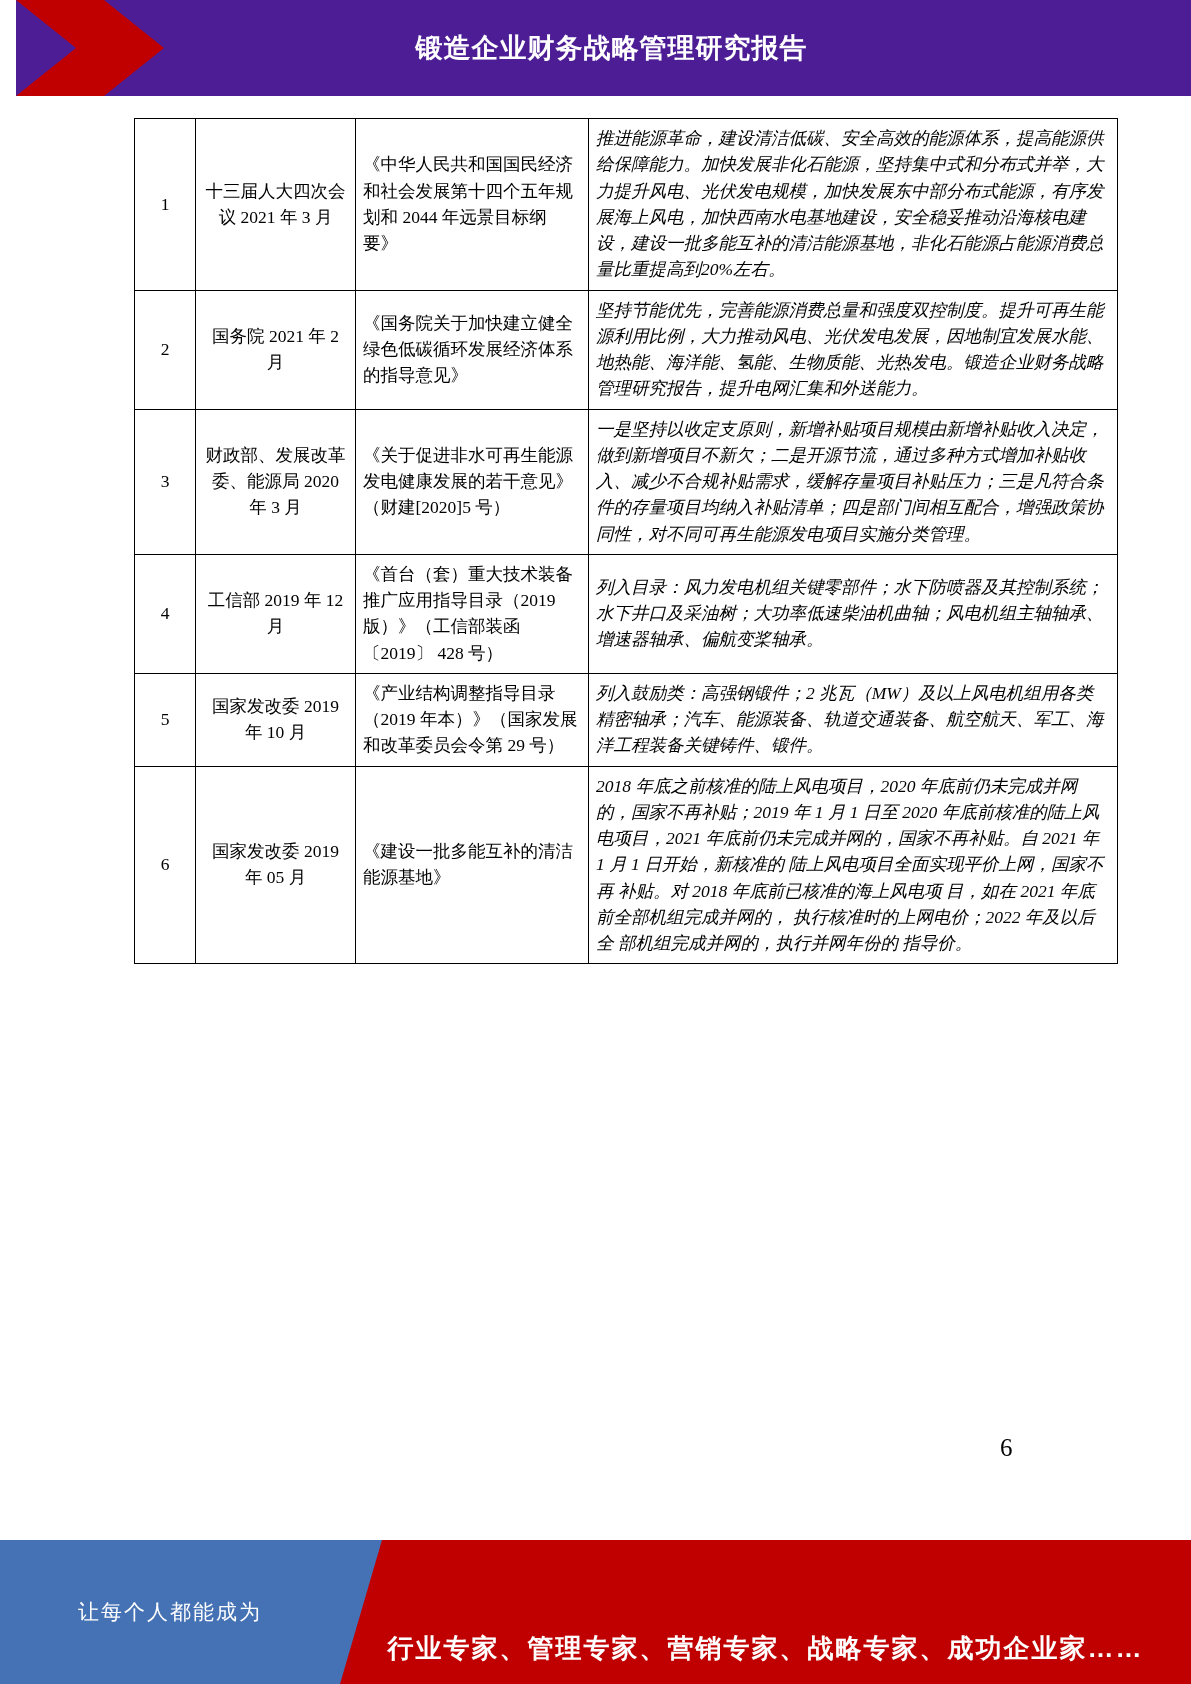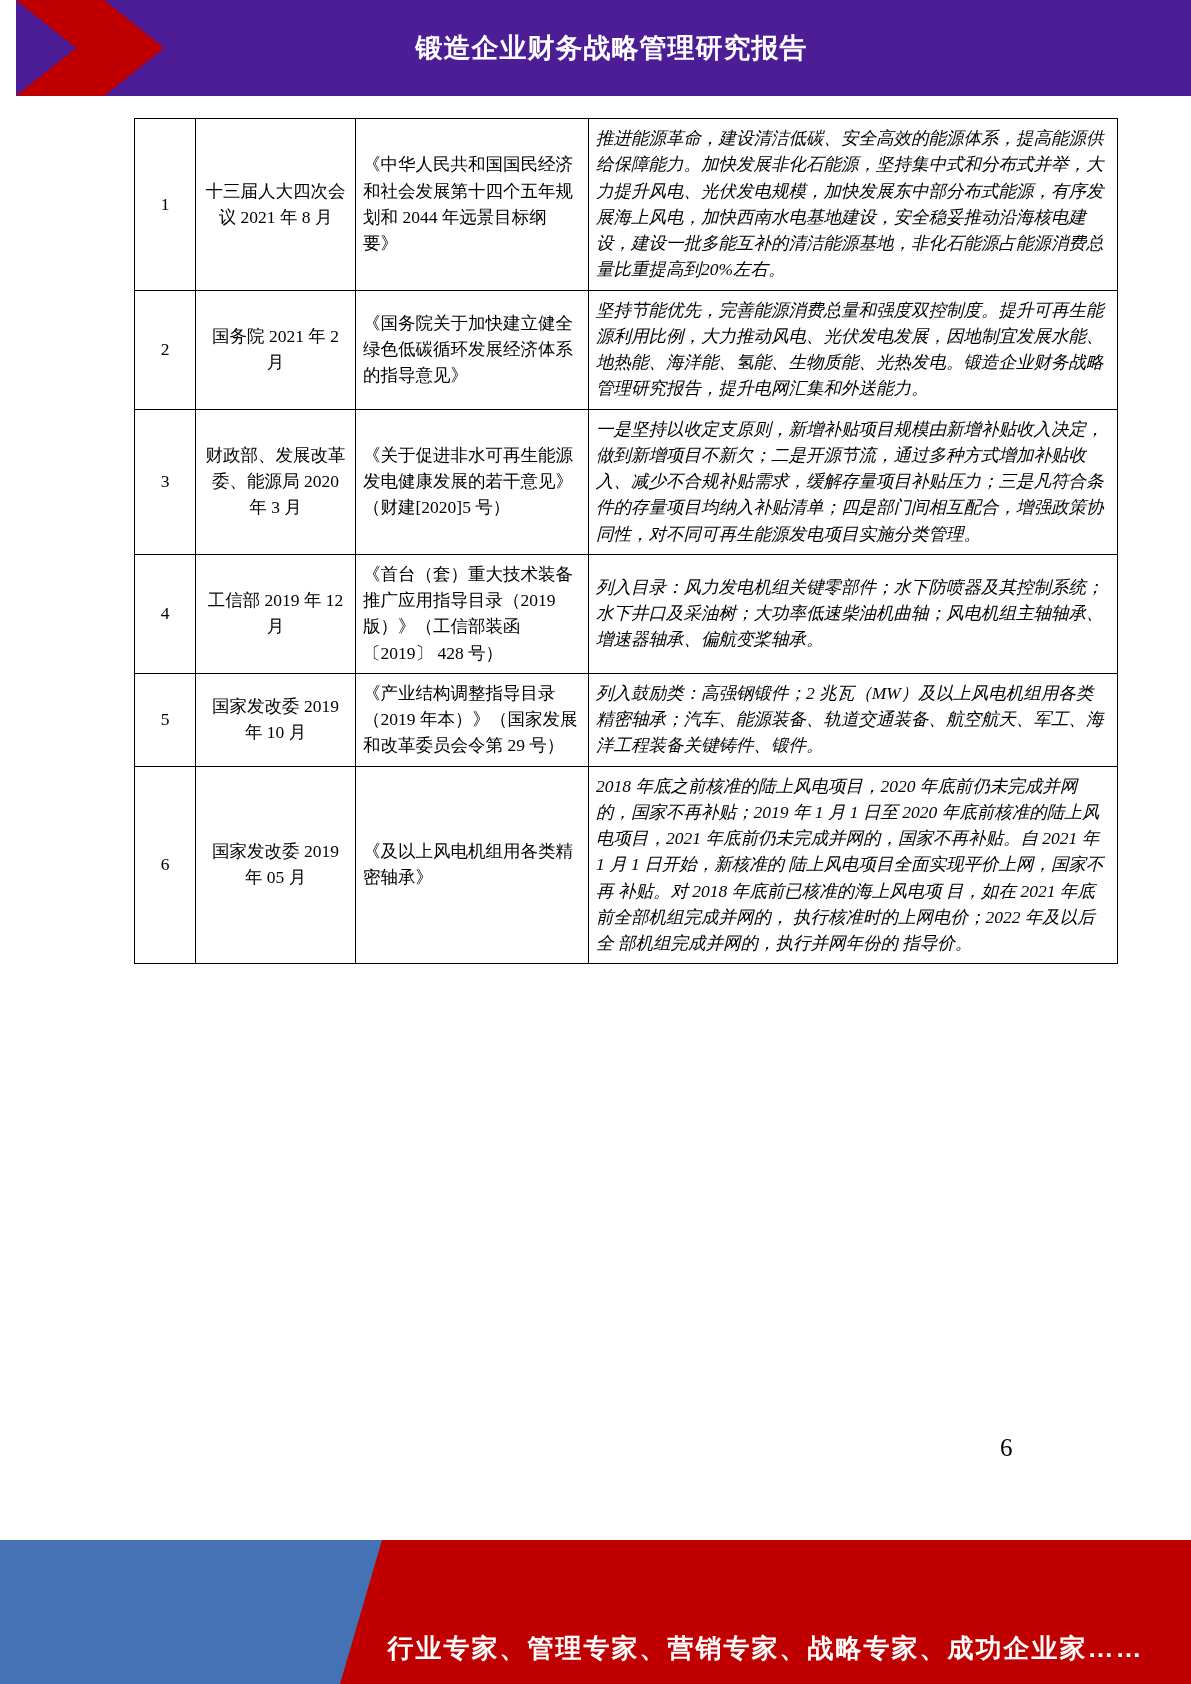--- a/index.html
+++ b/index.html
@@ -165,21 +165,21 @@
   <div class="header-red"></div>
   <div class="header-title">锻造企业财务战略管理研究报告</div>
 </div>
 
 <div class="page-body">
 
   <table class="policy-table">
     <tbody>
       <tr>
         <td class="col-no">1</td>
-        <td class="col-org">十三届人大四次会议  2021 年 8 月</td>
+        <td class="col-org">十三届人大四次会议  2021 年 3 月</td>
         <td class="col-doc justify">《中华人民共和国国民经济和社会发展第十四个五年规划和 2044 年远景目标纲要》</td>
         <td class="col-content justify">推进能源革命，建设清洁低碳、安全高效的能源体系，提高能源供给保障能力。加快发展非化石能源，坚持集中式和分布式并举，大力提升风电、光伏发电规模，加快发展东中部分布式能源，有序发展海上风电，加快西南水电基地建设，安全稳妥推动沿海核电建设，建设一批多能互补的清洁能源基地，非化石能源占能源消费总量比重提高到20%左右。</td>
       </tr>
       <tr>
         <td class="col-no">2</td>
         <td class="col-org">国务院 2021 年 2 月</td>
         <td class="col-doc justify">《国务院关于加快建立健全绿色低碳循环发展经济体系的指导意见》</td>
         <td class="col-content justify">坚持节能优先，完善能源消费总量和强度双控制度。提升可再生能源利用比例，大力推动风电、光伏发电发展，因地制宜发展水能、地热能、海洋能、氢能、生物质能、光热发电。锻造企业财务战略管理研究报告，提升电网汇集和外送能力。</td>
       </tr>
       <tr>
@@ -196,26 +196,27 @@
       </tr>
       <tr>
         <td class="col-no">5</td>
         <td class="col-org">国家发改委 2019 年 10 月</td>
         <td class="col-doc justify">《产业结构调整指导目录（2019 年本）》（国家发展和改革委员会令第 29 号）</td>
         <td class="col-content justify mid">列入鼓励类：高强钢锻件；2 兆瓦（MW）及以上风电机组用各类精密轴承；汽车、能源装备、轨道交通装备、航空航天、军工、海洋工程装备关键铸件、锻件。</td>
       </tr>
       <tr>
         <td class="col-no">6</td>
         <td class="col-org">国家发改委 2019 年 05 月</td>
-        <td class="col-doc justify">《及以上风电机组用各类精密轴承》</td>
+        <td class="col-doc justify">《建设一批多能互补的清洁能源基地》</td>
         <td class="col-content justify">2018 年底之前核准的陆上风电项目，2020 年底前仍未完成并网的，国家不再补贴；2019 年 1 月 1 日至 2020 年底前核准的陆上风电项目，2021 年底前仍未完成并网的，国家不再补贴。自 2021 年 1 月 1 日开始，新核准的 陆上风电项目全面实现平价上网，国家不再 补贴。对 2018 年底前已核准的海上风电项 目，如在 2021 年底前全部机组完成并网的， 执行核准时的上网电价；2022 年及以后全 部机组完成并网的，执行并网年份的 指导价。</td>
       </tr>
     </tbody>
   </table>
 
   <div class="page-number">6</div>
 </div>
 
 <div class="footer">
   <div class="footer-blue"></div>
   <div class="footer-red"></div>
+  <div class="footer-left-text">让每个人都能成为</div>
   <div class="footer-right-text">行业专家、管理专家、营销专家、战略专家、成功企业家……</div>
 </div>
 
 </body></html>

